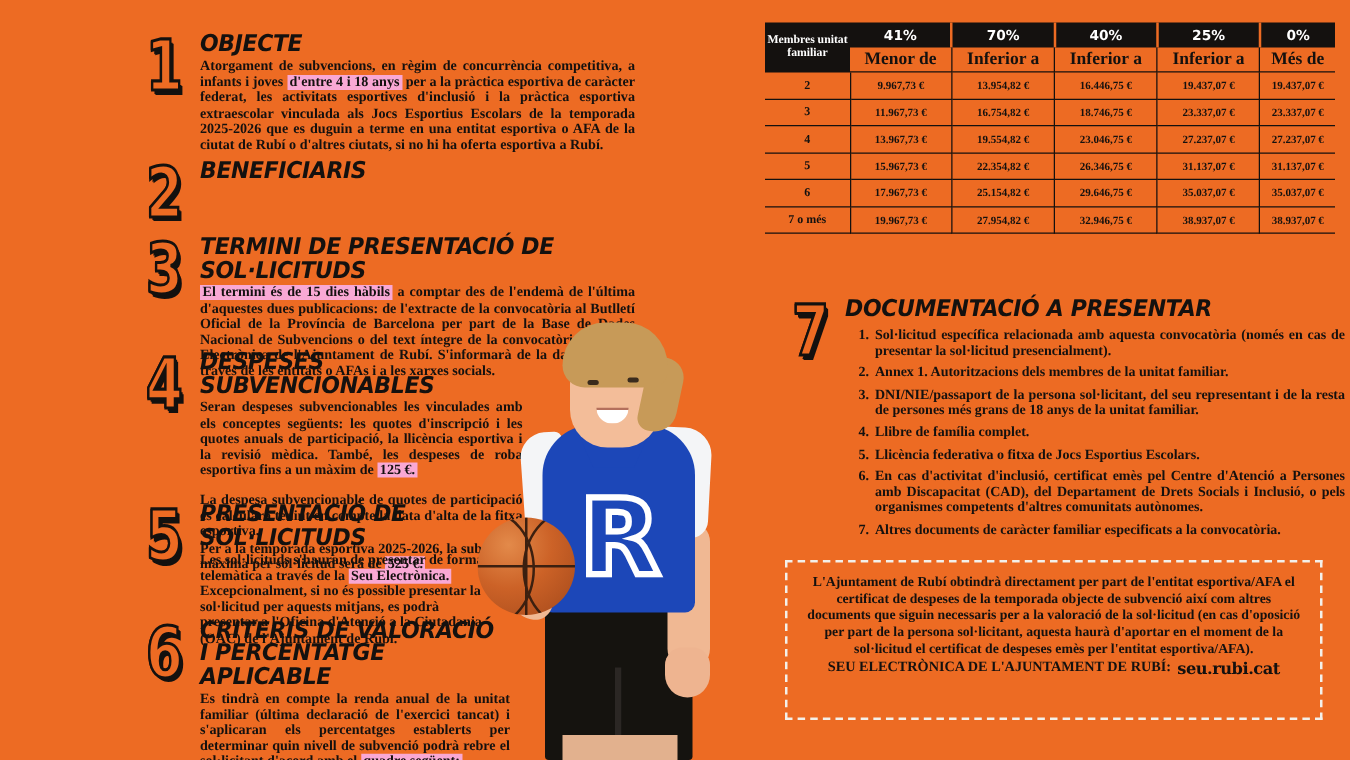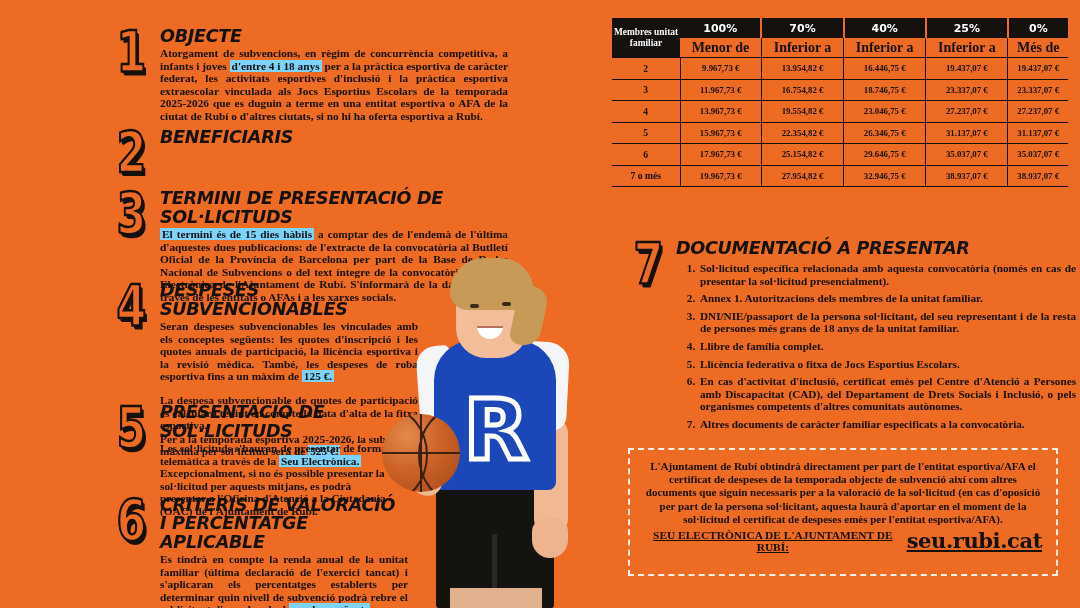--- a/index.html
+++ b/index.html
@@ -52,21 +52,21 @@
   }
   p.txt{
     margin:0;
     font-size:11.3px;
     line-height:12.6px;
     text-align:justify;
     font-family:"Liberation Serif",serif;
     font-weight:600;
   }
   .hl{
-    background:#7dd3fc;
+    background:#f9a8d4;
     color:#14110f;
     padding:0 2px;
     box-decoration-break:clone;
     -webkit-box-decoration-break:clone;
   }
 
   
   .photo{
     position:absolute;left:382px;top:228px;width:232px;height:380px;
     overflow:hidden;
@@ -250,25 +250,25 @@
   .note-cta{
     margin-top:11px;
     font-family:"Liberation Serif",serif;
     font-weight:bold;
     font-size:10.6px;
     letter-spacing:0.2px;
   }
   .note-url-line{
     margin-top:2px;
     font-weight:bold;font-size:11.4px;
-    display:flex;align-items:center;justify-content:center;gap:5px;text-decoration:underline;
+    display:flex;align-items:flex-start;justify-content:center;gap:5px;
   }
   .note-url{
     font-family:"DejaVu Serif",serif;
-    font-weight:bold;font-size:21px;letter-spacing:-0.4px;
+    font-weight:bold;font-size:13px;letter-spacing:-0.4px;
   }
 </style>
 </head>
 <body>
 
 <div class="page">
 
   <div class="left-col">
 
     <div class="section" style="left:108px;top:26px;width:400px;">
@@ -345,21 +345,21 @@
     <div class="ph-eye-r"></div>
     <div class="ph-mouth"></div>
   </div>
 
   <div class="right-col">
 
     <table class="grid">
       <thead>
         <tr>
           <th class="corner" rowspan="2">Membres unitat familiar</th>
-          <th class="pct-head">100%</th>
+          <th class="pct-head">41%</th>
           <th class="pct-head">70%</th>
           <th class="pct-head">40%</th>
           <th class="pct-head">25%</th>
           <th class="pct-head last">0%</th>
         </tr>
         <tr>
           <th class="sub-head">Menor de</th>
           <th class="sub-head">Inferior a</th>
           <th class="sub-head">Inferior a</th>
           <th class="sub-head">Inferior a</th>

